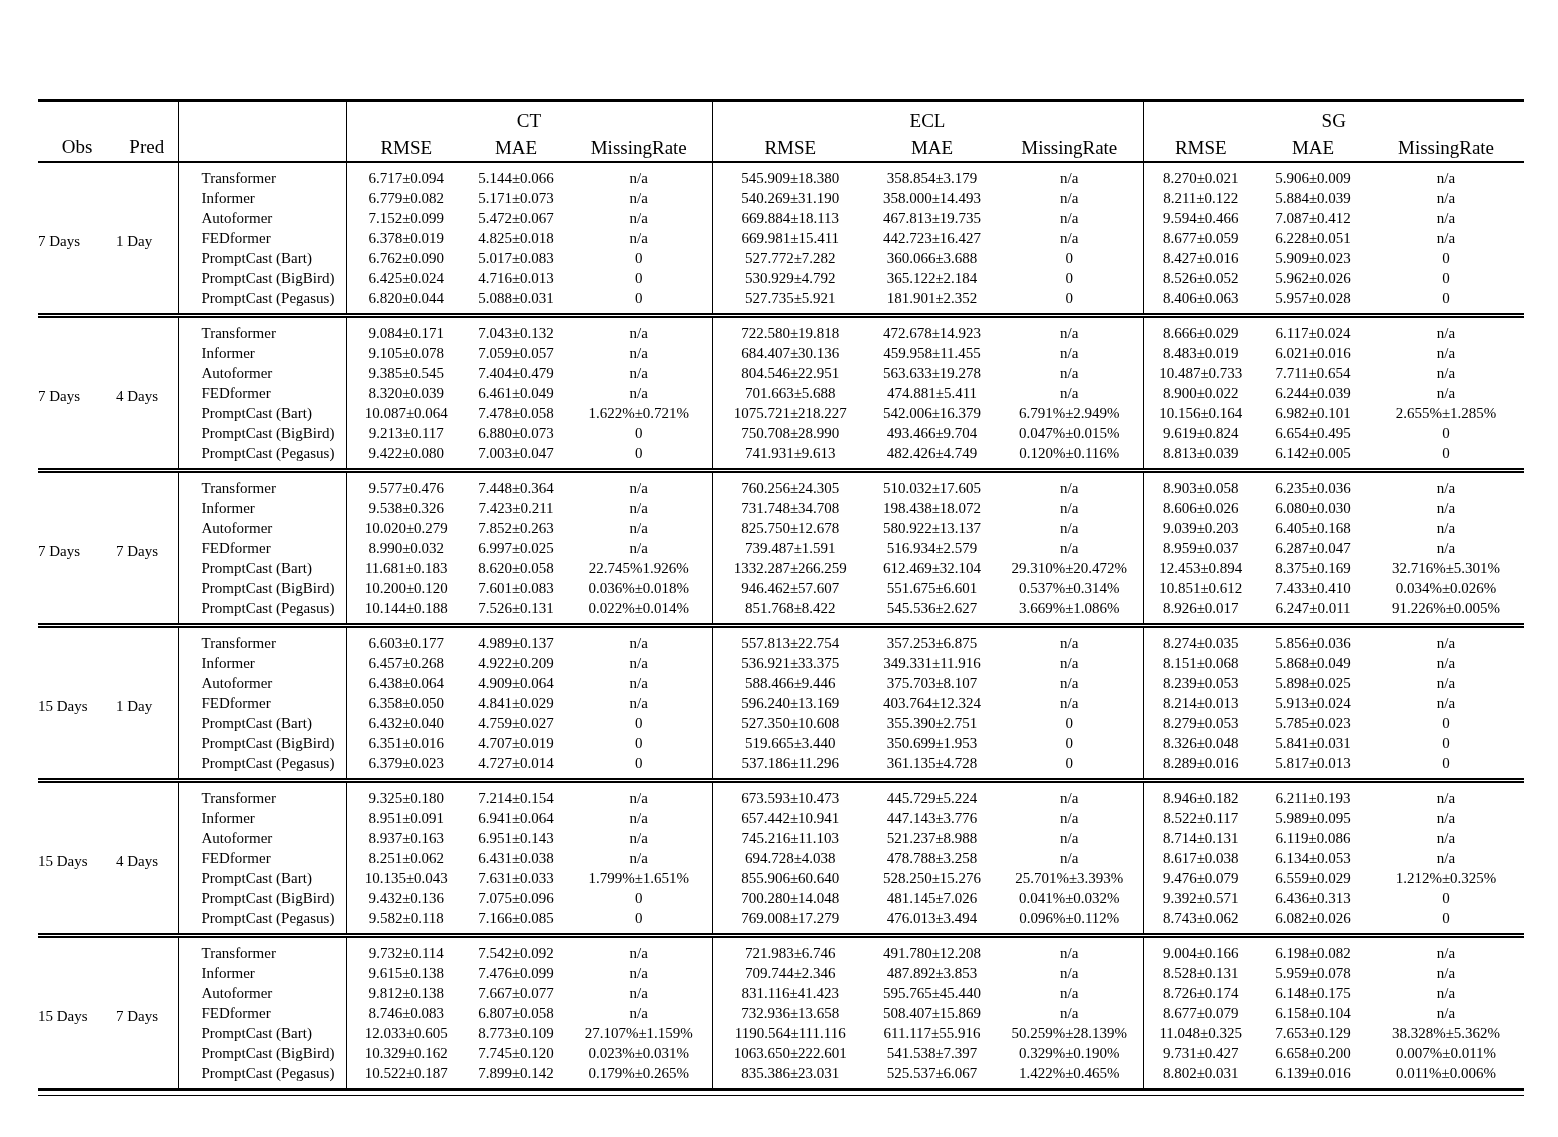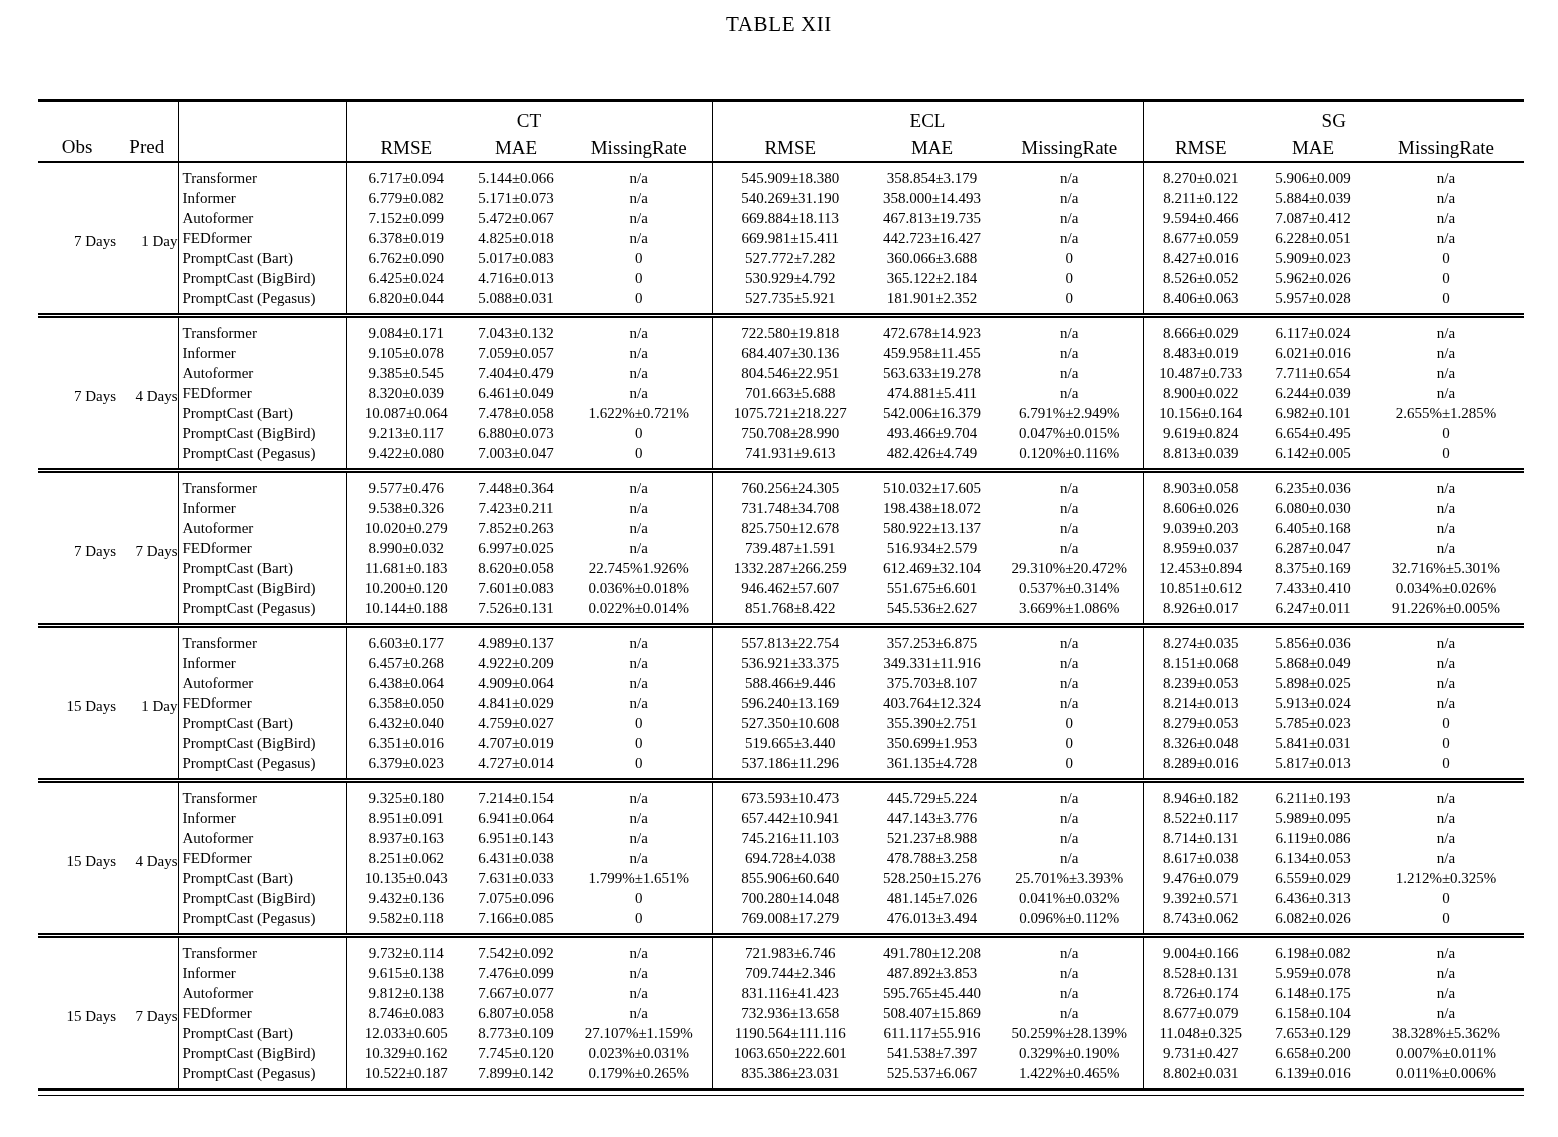--- a/index.html
+++ b/index.html
@@ -22,30 +22,29 @@
   th { font-weight:normal; font-size:19px; padding:0; }
   tr.ds th { height:30px; vertical-align:bottom; padding-bottom:3px; }
   tr.metric th { height:26px; vertical-align:middle;margin-left:22px; }
   th.side { vertical-align:bottom; padding-bottom:7px; }
   td {
     font-size:15px; height:20px; line-height:20px;
     padding:0; text-align:center; white-space:nowrap; overflow:hidden;
   }
   tbody tr:first-child td { padding-top:5px; }
   tbody tr:last-child td { padding-bottom:5px; }
-  td.model { text-align:left; padding-left:4px; }
+  td.model { text-align:left; padding-left:23px; }
   .vl { border-left:1.5px solid #000; }
-  td.lbl { text-align:right; vertical-align:middle;margin-top:25px; }
+  td.lbl { text-align:left; vertical-align:middle;margin-top:25px; }
   .endline { height:1px; background:#000; margin-top:4px; }
 </style>
 </head>
 <body>
 
 <div class="caption">
-  <div class="title">TABLE XII</div>
 </div>
 
 <div class="tablezone">
   <table>
     <colgroup>
       <col style="width:78px">
         <col style="width:62px">
         <col style="width:168px">
       <col style="width:120px">
         <col style="width:100px">

